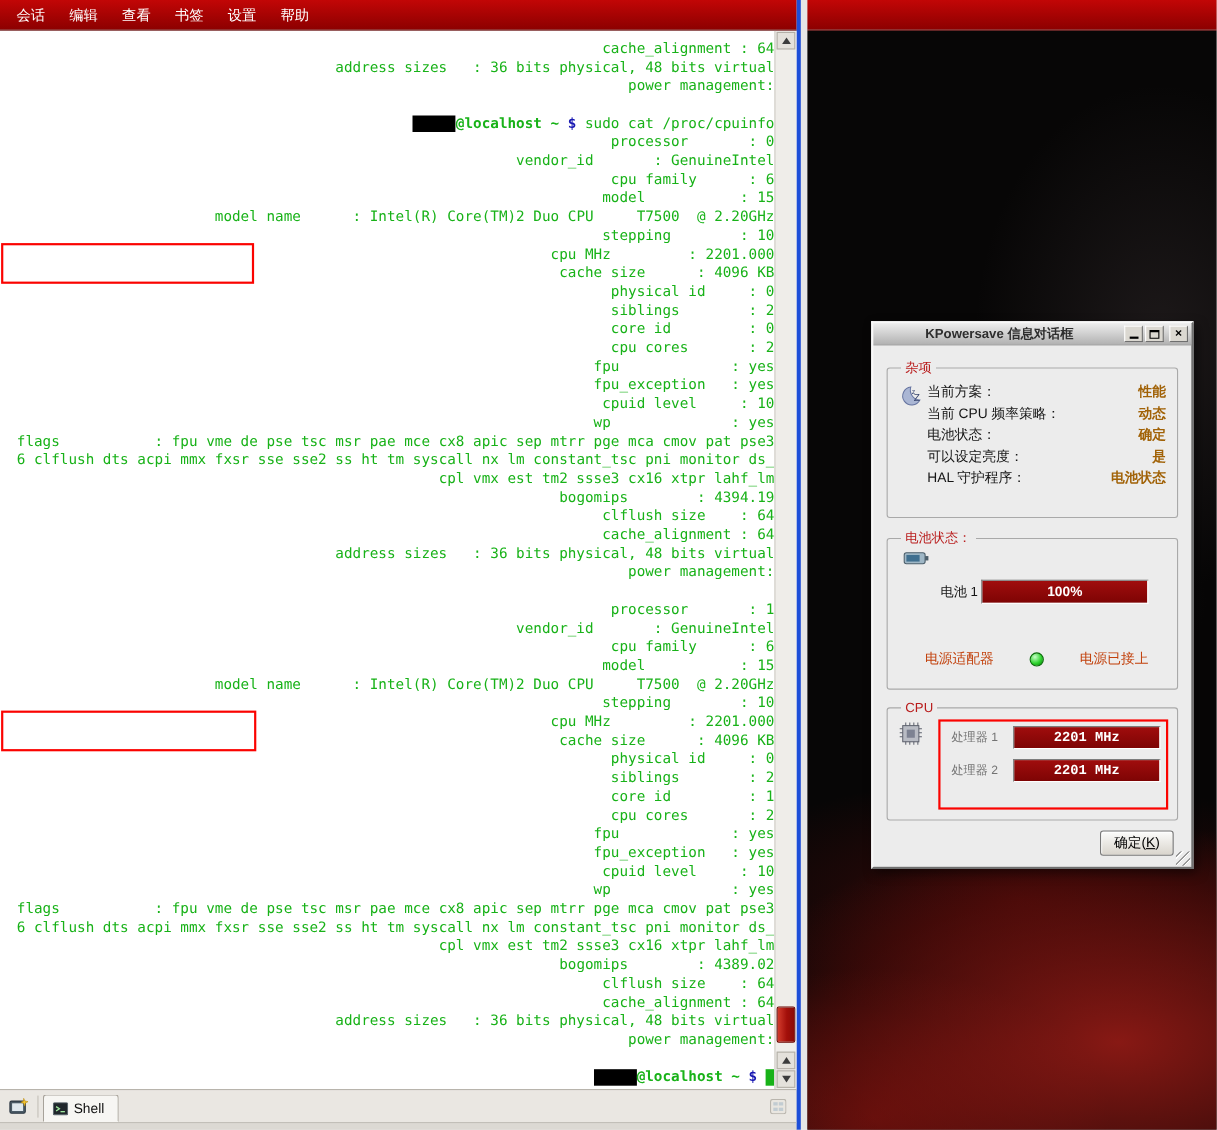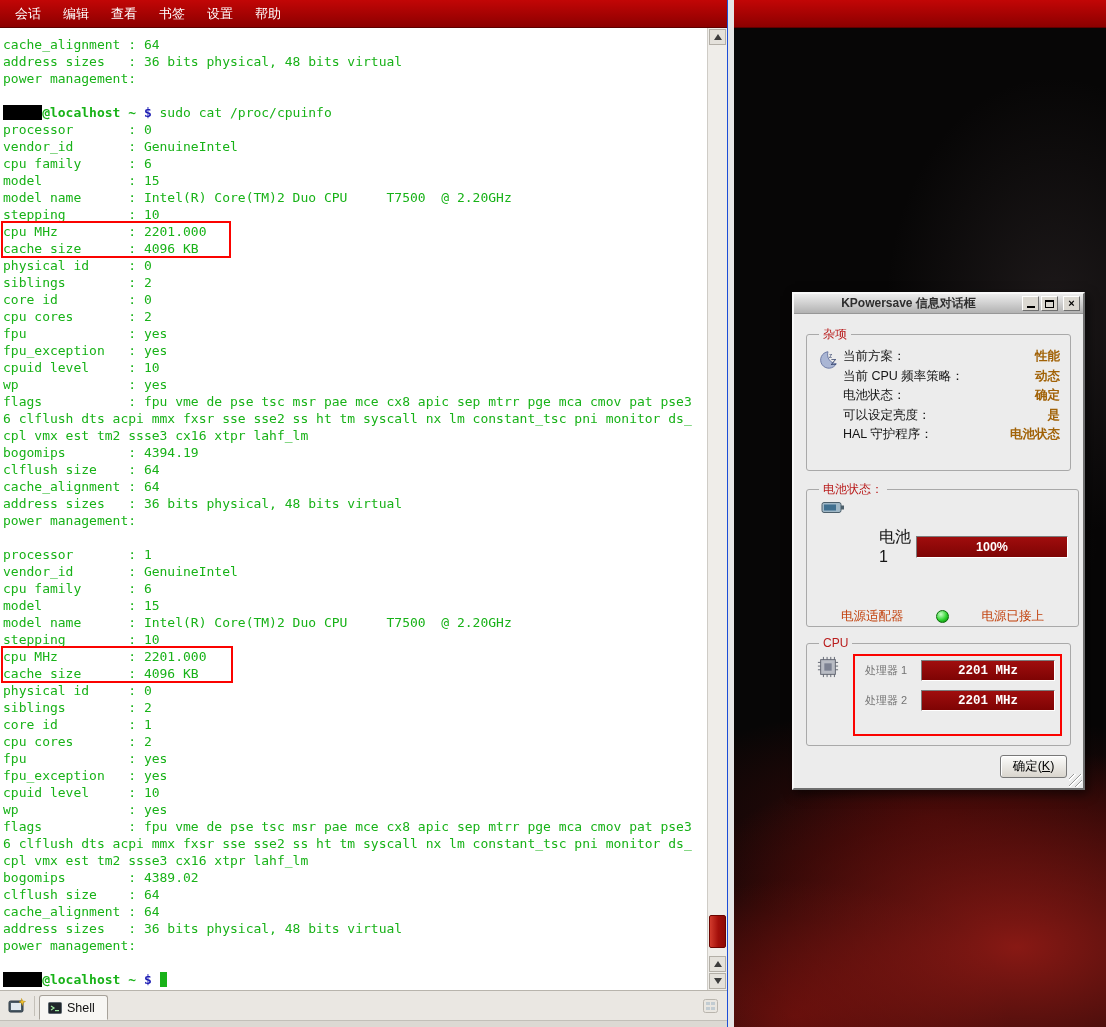--- a/index.html
+++ b/index.html
@@ -1,21 +1,21 @@
 <!DOCTYPE html>
 <html><head>
 <meta charset="utf-8">
 <style>
   * { margin:0; padding:0; box-sizing:border-box; }
   html,body { width:1106px; height:1027px; overflow:hidden; background:#e6e6e6;
               font-family:"Liberation Sans", sans-serif; }
 
   
   #terminal-window { position:absolute; left:0; top:0; width:728px; height:1027px;
-    background:#ece9e4; border-right:1px solid #1d4ed8; display:flex; flex-direction:column; }
+    background:#ece9e4; border-right:4px solid #1d4ed8; display:flex; flex-direction:column;text-align:right; }
   .menubar { height:28px; flex:0 0 28px; background:linear-gradient(#c20606,#8c0000);
     border-bottom:1px solid #5e0000; display:flex; align-items:center; padding:0 4px; }
   .menu-item { color:#fff; font-size:13px; padding:4px 11px; cursor:default; white-space:nowrap; }
 
   .term-wrap { position:relative; flex:1; background:#fff; overflow:hidden; }
   .term-screen { position:absolute; left:0; top:0; right:20px; bottom:0; overflow:hidden;
     padding:8px 0 0 3px; background:#fff; }
   .tline { height:17px; line-height:17px; white-space:pre;
     font-family:"DejaVu Sans Mono", monospace; font-size:13px; color:#18b218; }
   .seg-out  { color:#18b218; }
@@ -90,21 +90,21 @@
   .grp-cpu  { height:110px; }
 
   .grp-inner { display:flex; }
   .icon-col { width:26px; padding-top:4px; }
   .rows { flex:1; padding-top:2px; }
   .misc-row { display:flex; justify-content:space-between; line-height:19.5px; font-size:12.5px; color:#151515; }
   .misc-row .val { font-weight:bold; color:#a16207; }
 
   .bat-icon-row { height:24px; padding-left:4px; }
   .bat-row { display:flex; align-items:center; margin:3px 0 0 38px; }
-  .bat-row .lbl { font-size:16px; color:#151515; width:37px;margin-left:24px; }
+  .bat-row .lbl { font-size:12px; color:#151515; width:37px; }
   .progress { width:152px; height:22px; border:1px solid; border-color:#7c7c7c #ffffff #ffffff #7c7c7c;
     background:linear-gradient(#a00d0d,#7e0404); color:#fff; font-weight:bold; font-size:12.5px;
     display:flex; align-items:center; justify-content:center; }
   .adapter-row { display:flex; align-items:center; margin:42px 0 0 24px; font-size:12.5px; color:#c2410c; }
   .led { width:13px; height:13px; border-radius:50%; margin-left:32px;
     background:radial-gradient(circle at 35% 30%, #c9ffc9, #2ed32e 55%, #0d8a0d 90%);
     border:1px solid #0a6b0a; }
   .adapter-status { margin-left:33px; }
 
   .cpu-rows { margin-left:22px; padding-top:8px; position:relative; }

